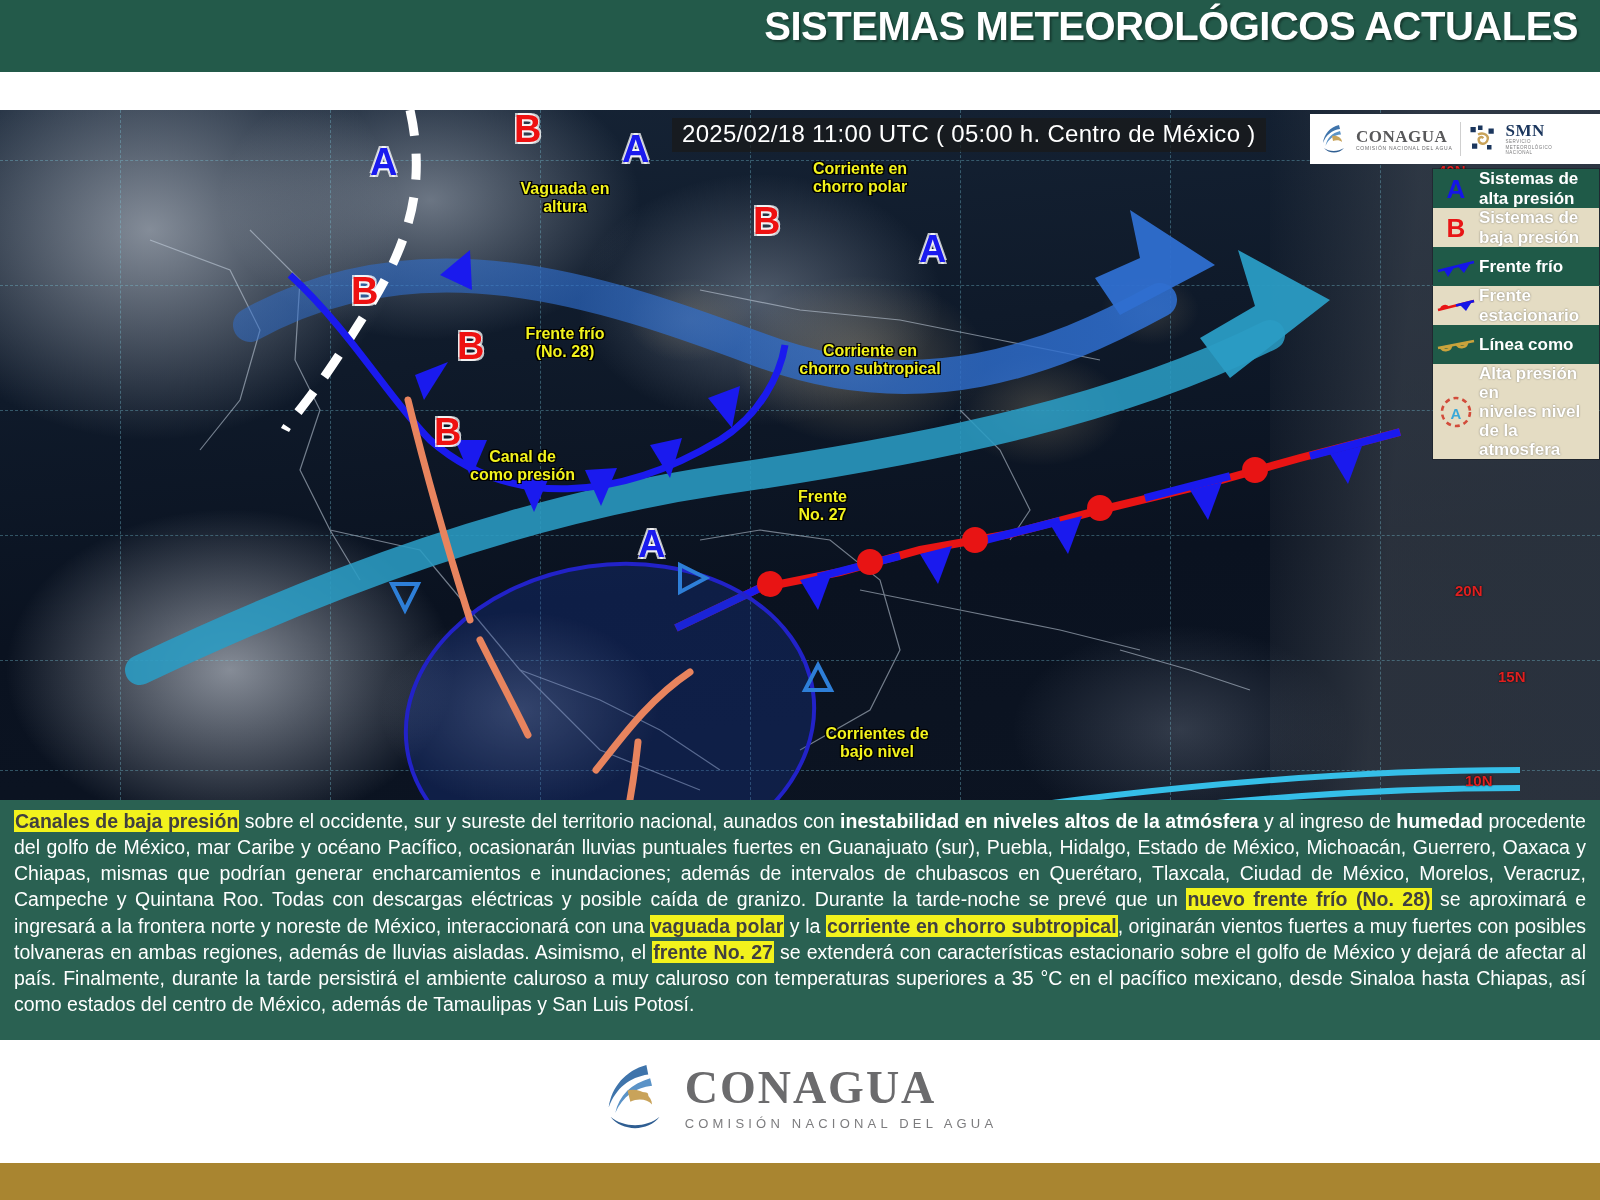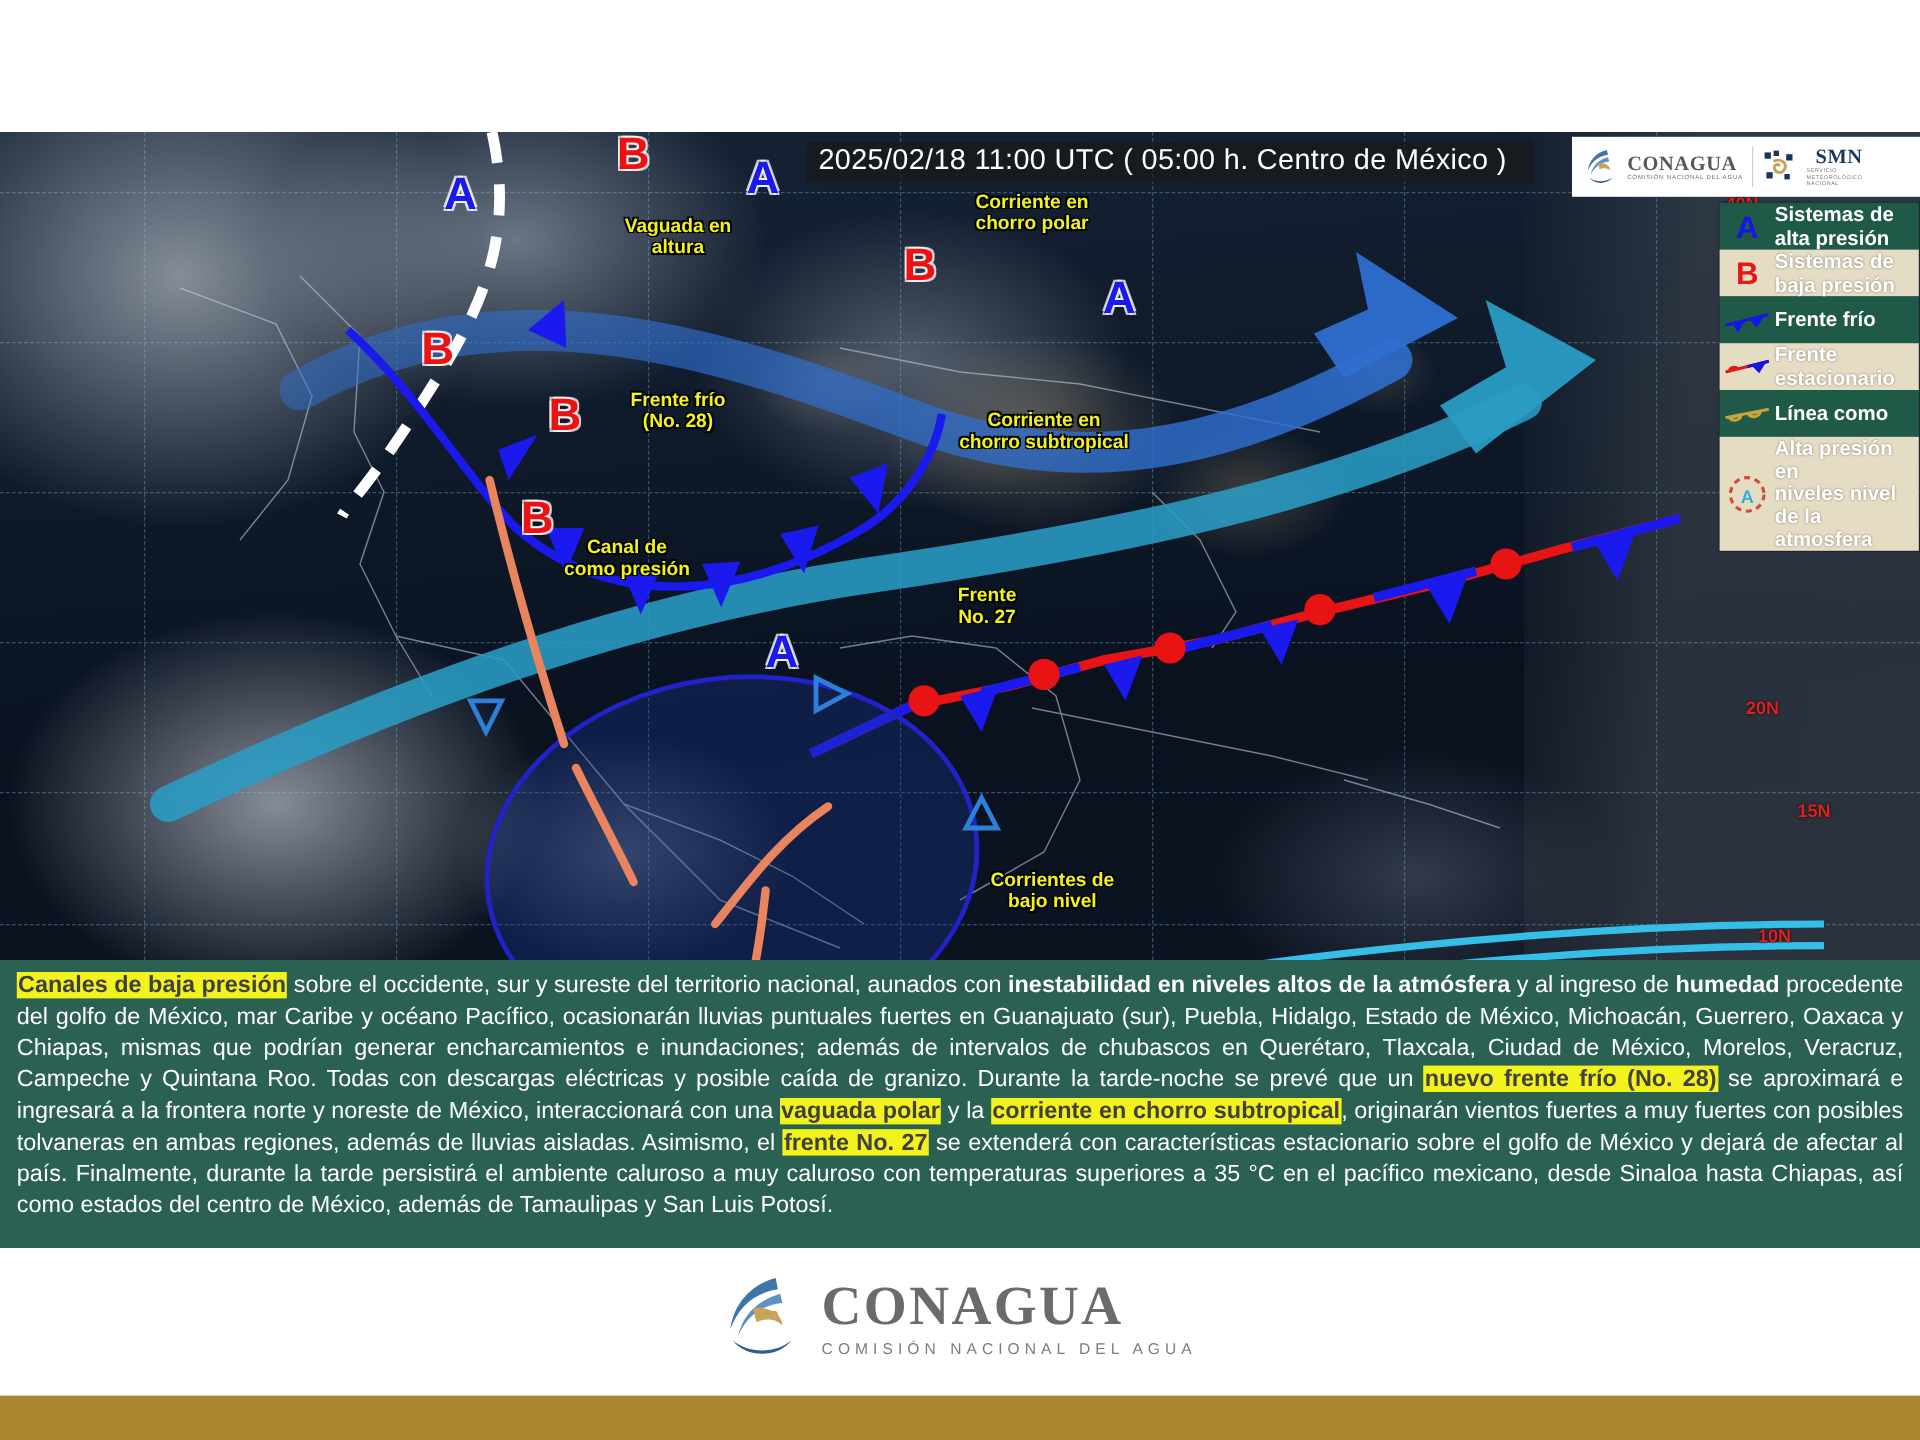--- a/index.html
+++ b/index.html
@@ -65,37 +65,37 @@
 
   .latlbl {
     position:absolute; color:#e02020; font-size:15px; font-weight:bold;
     text-shadow:0 0 2px #000;
   }
 
   
   .timestamp {
     position:absolute; left:672px; top:8px;
     background:rgba(25,25,25,.72);
-    color:#ffffff; font-size:24px; padding:2px 22px 4px 10px;
+    color:#ffffff; font-size:24px; padding:2px 10px 4px 10px;
     white-space:nowrap; letter-spacing:.3px;
   }
 
   
   .logos {
     position:absolute; right:0; top:4px; width:290px; height:50px;
     background:#ffffff; display:flex; align-items:center; gap:8px; padding:0 10px;
   }
   .logo-conagua, .logo-smn { display:flex; align-items:center; gap:6px; }
   .cg-mark { width:30px; height:32px; flex:none; }
   .cg-txt { line-height:1; }
   .cg-name { font-family:"Liberation Serif", serif; font-size:17px; font-weight:bold; color:#58585a; letter-spacing:.5px; }
   .cg-sub { font-size:5px; color:#6a6a6c; letter-spacing:.7px; margin-top:1px; }
   .logo-div { width:1px; height:34px; background:#cfcfcf; }
   .smn-mark { width:30px; height:30px; flex:none; }
-  .smn-name { font-family:"Liberation Serif", serif; font-size:17px; font-weight:bold; color:#1b365d; letter-spacing:.5px;text-align:right; }
+  .smn-name { font-family:"Liberation Serif", serif; font-size:17px; font-weight:bold; color:#1b365d; letter-spacing:.5px; }
   .smn-sub { font-size:4.5px; color:#7a7a7c; letter-spacing:.5px; line-height:1.25; }
 
   
   .legend {
     position:absolute; right:0; top:58px; width:168px;
     border:1px solid rgba(0,0,0,.25);
   }
   .lg-row { display:flex; align-items:center; min-height:39px; }
   .lg-row.g { background:#1f5a48; }
   .lg-row.t { background:#e4dcc3; }
@@ -139,20 +139,23 @@
   .ft-name { font-family:"Liberation Serif", serif; font-size:46px; font-weight:bold; color:#6b6b6d; letter-spacing:2px; line-height:1; }
   .ft-sub { font-size:13px; color:#7c7c7e; letter-spacing:4.2px; margin-top:5px; }
   .goldbar { position:absolute; left:0; top:1163px; width:1600px; height:37px; background:#a98530; }
   .whitegap { position:absolute; left:0; top:1155px; width:1600px; height:8px; background:#fff; }
 </style>
 </head>
 <body>
 
 <div id="page">
 
+  <div class="hdr-top">
+    <div class="hdr-title">SISTEMAS METEOROLÓGICOS ACTUALES</div>
+  </div>
 
   <div class="map">
     <div class="map-land"></div>
     <div class="map-right-land"></div>
 
     <div class="grat">
       <div class="gl" style="top:50px"></div>
       <div class="gl" style="top:175px"></div>
       <div class="gl" style="top:300px"></div>
       <div class="gl" style="top:425px"></div>

